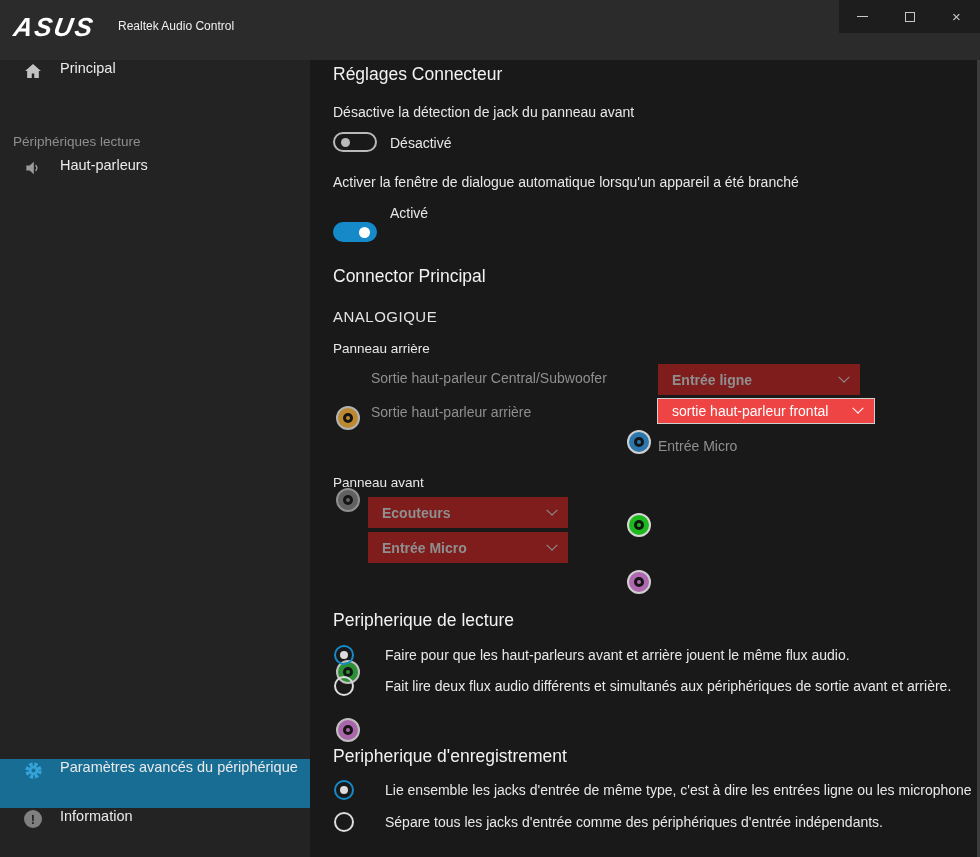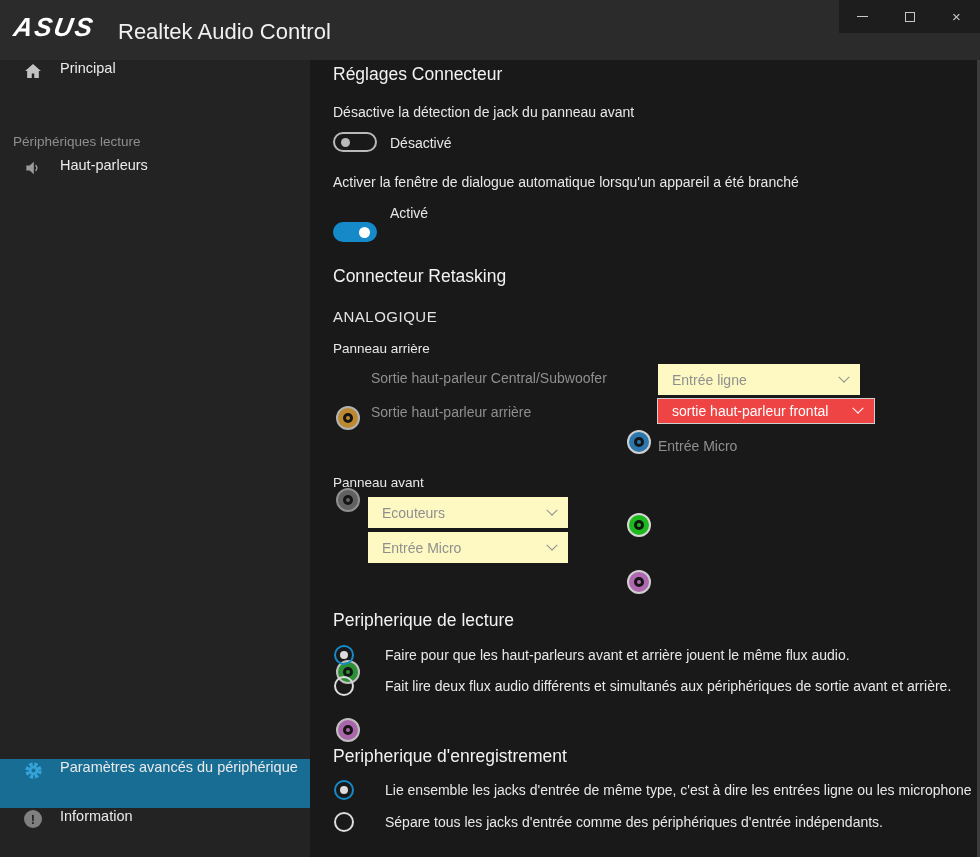--- a/index.html
+++ b/index.html
@@ -8,21 +8,21 @@
     position:relative; width:980px; height:857px; overflow:hidden;
     background:#191919; color:#e8e8e8;
     font-family:"Liberation Sans", sans-serif; font-size:14px;
   }
   
   .titlebar { position:absolute; top:0; left:0; width:980px; height:60px; background:#2b2b2b; }
   .logo {
     position:absolute; left:14px; top:12px; font-size:26px; font-weight:bold; font-style:italic;
     letter-spacing:2px; color:#ffffff; transform:skewX(-10deg);
   }
-  .app-title { position:absolute; left:118px; top:19px; font-size:22px; color:#f0f0f0; font-weight:normal; }
+  .app-title { position:absolute; left:118px; top:19px; font-size:12px; color:#f0f0f0; font-weight:normal; }
   .win-controls { position:absolute; right:0; top:0; width:141px; height:33px; background:#1d1d1d; display:flex; }
   .win-btn { flex:1; display:flex; align-items:center; justify-content:center; color:#c8c8c8; cursor:default; }
   .glyph-min { width:11px; height:1px; background:#c8c8c8; display:block; }
   .glyph-max { width:10px; height:10px; border:1px solid #c8c8c8; display:block; }
   .glyph-close { font-size:15px; line-height:1; }
   
   .sidebar { position:absolute; left:0; top:60px; width:310px; height:797px; background:#232323; }
   .side-item { position:absolute; left:0; width:310px; height:48px; display:flex; align-items:flex-start; padding-left:22px; gap:16px; }
   .side-item .icon { width:22px; height:22px; display:flex; align-items:center; justify-content:center; }
   .side-item .lbl { font-size:14.5px; color:#eaeaea; white-space:nowrap; }
@@ -78,21 +78,21 @@
   .toggle.on { background:#1689c9; border-color:#1689c9; }
   .toggle.on .knob { left:auto; right:5px; top:3px; width:11px; height:11px; background:#ffffff; }
   
   .jack { position:relative; width:24px; height:24px; border-radius:50%;
     border:2px solid var(--bezel,#b5b5b5); background:var(--jack,#777); }
   .jack::before { content:""; position:absolute; left:5px; top:5px; width:10px; height:10px; border-radius:50%; background:#141414; }
   .jack::after { content:""; position:absolute; left:8px; top:8px; width:4px; height:4px; border-radius:50%; background:var(--jack,#777); }
   
   .dd { height:31px; display:flex; align-items:center; padding:0 12px 0 14px; font-size:14px; cursor:default; }
   .dd .val { flex:1; overflow:hidden; }
-  .dd-disabled { background:#fef9c3; color:#8f8f8f; }
+  .dd-disabled { background:#7f1d1d; color:#8f8f8f;font-weight:bold; }
   .dd-active { height:26px; background:#ef4444; border:1px solid #cfcfcf; color:#ffffff; }
   .chev { width:8px; height:8px; border-right:1.5px solid currentColor; border-bottom:1.5px solid currentColor;
     transform:rotate(45deg) translate(-2px,-2px); flex:none; margin-left:10px; }
   
   .opt { display:flex; align-items:center; gap:31px; cursor:default; }
   .radio { flex:none; width:20px; height:20px; border:2px solid #dcdcdc; border-radius:50%; position:relative; }
   .radio.sel { border-color:#1689c9; }
   .radio.sel::after { content:""; position:absolute; left:4px; top:4px; width:8px; height:8px; border-radius:50%; background:#dcdcdc; }
   .opt .txt { font-size:14px; color:#e8e8e8; white-space:nowrap; }
 </style>
@@ -165,21 +165,21 @@
       <span class="knob"></span>
     </div>
   <div class="abs body-lbl" id="state1">Désactivé</div>
 
   <div class="abs body-lbl" id="lbl-popup">Activer la fenêtre de dialogue automatique lorsqu'un appareil a été branché</div>
   <div class="abs toggle on" id="toggle2">
       <span class="knob"></span>
     </div>
   <div class="abs body-lbl" id="state2">Activé</div>
 
-  <div class="abs h1" id="h-retask">Connecteur Retasking</div>
+  <div class="abs h1" id="h-retask">Connector Principal</div>
   <div class="abs" id="lbl-analog">ANALOGIQUE</div>
   <div class="abs body-lbl" id="lbl-rear">Panneau arrière</div>
 
   <div class="abs jack" id="rear-jack-0" style="--jack:#bd8930;--bezel:#b2b2b2"></div>
   <div class="abs gray-lbl" id="rear-lbl-0">Sortie haut-parleur Central/Subwoofer</div>
   <div class="abs jack" id="rear-rjack-0" style="--jack:#2b76ad;--bezel:#cfcfcf"></div>
   <div class="abs dd dd-disabled" id="rear-dd-0">
     <span class="val">Entrée ligne</span>
     <span class="chev"></span>
   </div>

